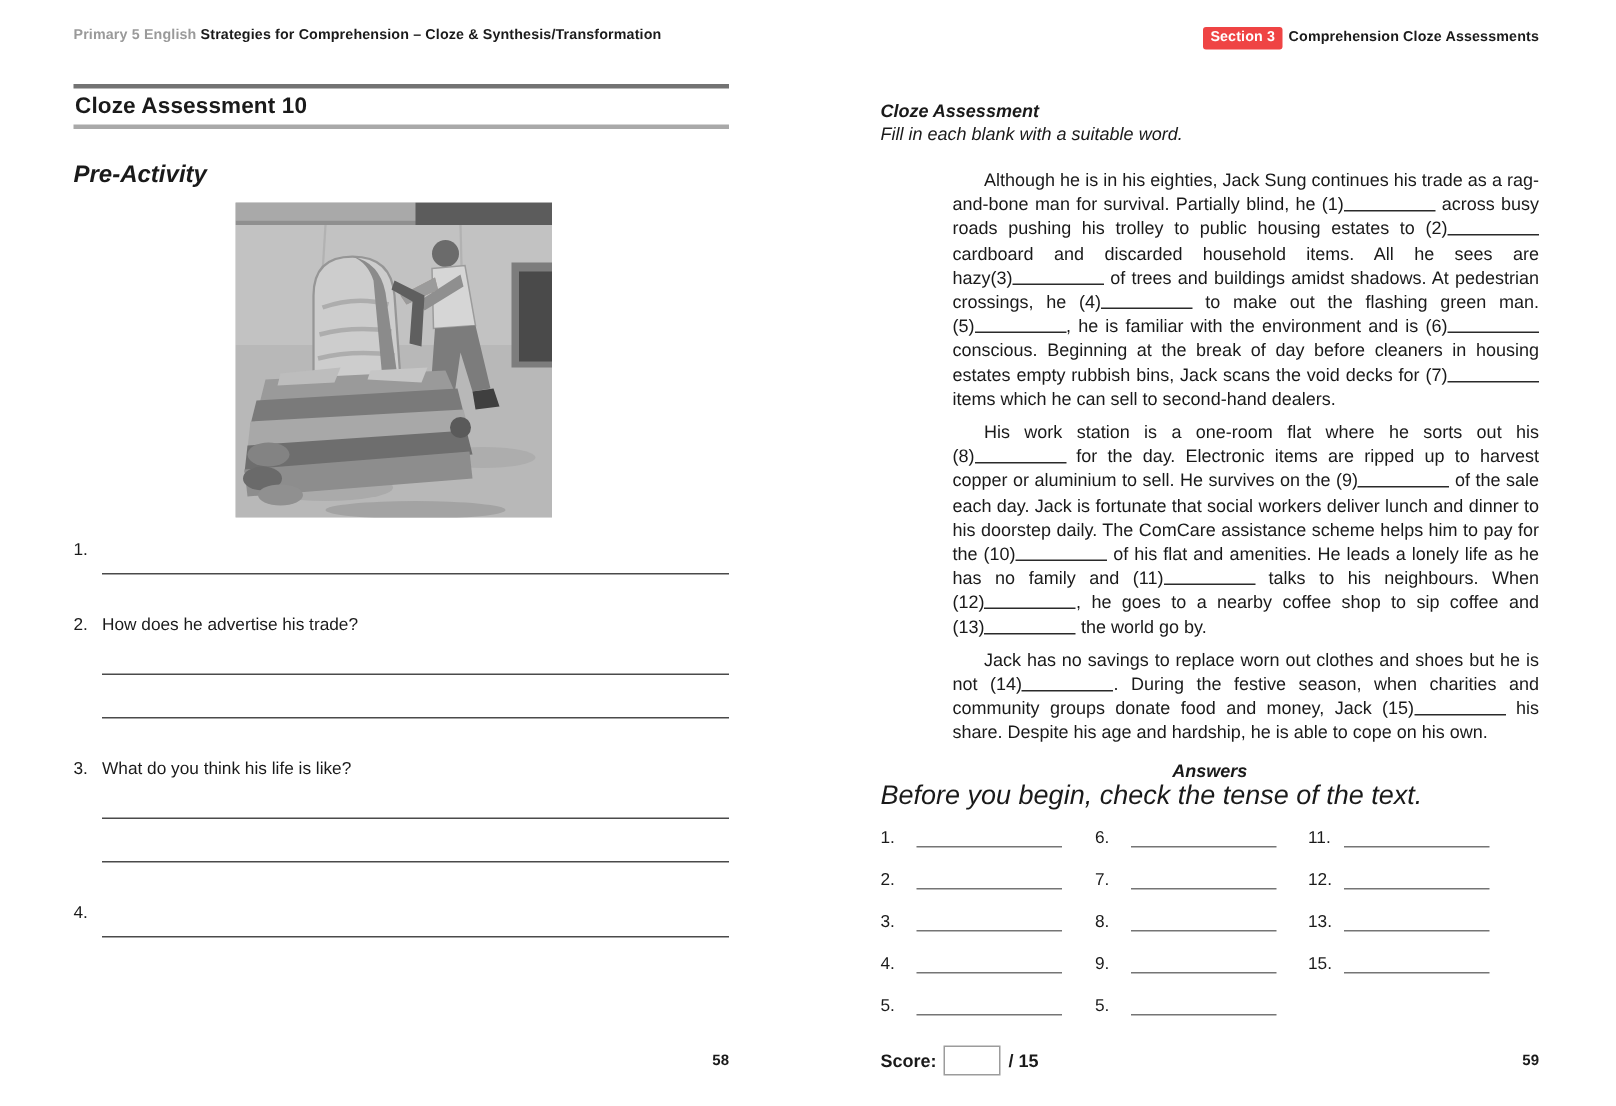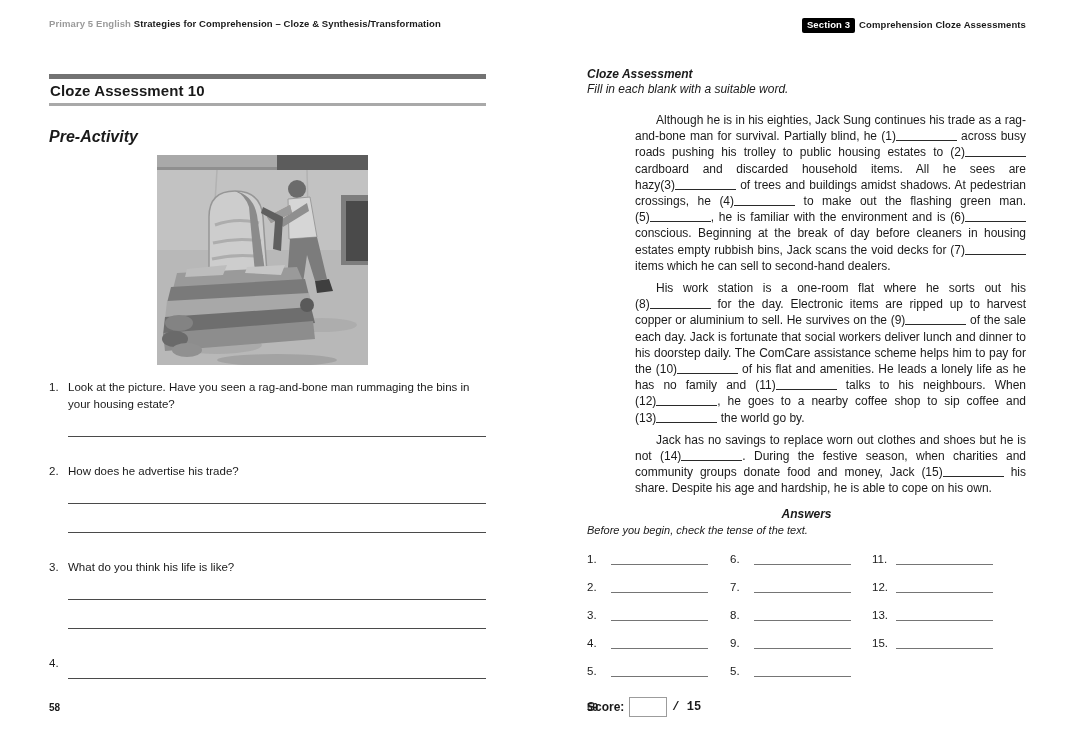--- a/index.html
+++ b/index.html
@@ -14,29 +14,29 @@
   .page { position: absolute; top: 0; height: 715px; }
   .page-left  { left: 49px;  width: 437px; }
   .page-right { left: 587px; width: 439px; }
 
   
   .pg-header { padding-top: 18px; font-size: 9.5px; line-height: 12px; letter-spacing: .1px; }
   .pg-header .series { color: #9a9a9a; font-weight: bold; }
   .pg-header b { color: #1a1a1a; }
   .pg-header.right { text-align: right; }
   .badge {
-    display: inline-block; background: #000000; color: #ffffff;
+    display: inline-block; background: #ef4444; color: #ffffff;
     font-weight: bold; font-size: 9.5px; padding: 1px 5px 2px; border-radius: 2px;
     margin-right: 4px;
   }
 
   
   .title-block {
-    margin-top: 44px;
-    border-top: 5px solid #737373;
+    margin-top: 26px;
+    border-top: 3px solid #737373;
     border-bottom: 3px solid #a9a9a9;
     padding: 3px 0 4px 1px;
   }
   .title-block h1 { font-size: 15px; font-weight: bold; letter-spacing: .1px; }
 
   .pre-activity { margin-top: 22px; font-size: 16px; font-weight: bold; font-style: italic; }
 
   
   .photo { margin: 9px 0 0 108px; width: 211px; height: 210px; background: #c6c6c6; }
   .photo svg { display: block; width: 100%; height: 100%; }
@@ -58,42 +58,42 @@
     text-indent: 21px; margin-bottom: 6px; margin-left: 48px;
   }
   .blank { white-space: nowrap; }
   .blank-line {
     display: inline-block; width: 61px; height: 1px;
     background: #2a2a2a; vertical-align: -1px;
   }
 
   
   .answers-heading { margin-top: 9px; font-size: 12px; font-weight: bold; font-style: italic; line-height: 16px; text-align: center; }
-  .answers-instruction { font-size: 11px; font-style: italic; line-height: 16px; }
+  .answers-instruction { font-size: 18px; font-style: italic; line-height: 16px; }
   .answers-grid {
     margin-top: 12px;
     display: grid;
     grid-auto-flow: column;
     grid-template-rows: repeat(5, 28px);
     grid-template-columns: 143px 142px 1fr;
   }
   .a-cell { display: flex; align-items: baseline; padding-top: 3px; }
   .a-num { font-size: 11.5px; min-width: 21px; }
   .a-line { flex: 1; max-width: 97px; height: 0; border-bottom: 1px solid #757575; margin-left: 3px; align-self: flex-start; margin-top: 11px; }
 
   
   .score-row { margin-top: 7px; display: flex; justify-content: flex-start; align-items: center; gap: 5px; }
   .score-label { font-size: 12px; font-weight: bold; }
   .score-box { width: 38px; height: 20px; border: 1px solid #9c9c9c; background: #fff; }
-  .score-total { font-size: 12px; font-weight: bold; font-family: Liberation Mono, monospace; }
+  .score-total { font-size: 12px; font-weight: bold; }
 
   
   .pageno {
     position: absolute; top: 702px; left: 0; width: 100%;
-    text-align: left; font-size: 10px; font-weight: bold;
+    text-align: right; font-size: 10px; font-weight: bold;
   }
 </style>
 </head>
 <body>
 
 <div class="page page-left">
 
   <div class="pg-header">
     <span class="series">Primary 5 English</span>
     <b>Strategies for Comprehension – Cloze &amp; Synthesis/Transformation</b>
@@ -154,21 +154,20 @@
       <ellipse cx="18" cy="184" rx="13" ry="8" fill="#6a6a6a"></ellipse>
       <ellipse cx="30" cy="195" rx="15" ry="7" fill="#909090"></ellipse>
 
       <circle cx="150" cy="150" r="7" fill="#5a5a5a"></circle>
     </svg>
   </div>
 
   <div class="questions">
       <div class="question">
         <span class="q-num">1.</span>
-        <span class="q-text">Look at the picture. Have you seen a rag-and-bone man rummaging the bins in your housing estate?</span>
         <div class="ans-line first"></div>
       </div>
       <div class="question">
         <span class="q-num">2.</span>
         <span class="q-text">How does he advertise his trade?</span>
         <div class="ans-line first"></div>
         <div class="ans-line"></div>
       </div>
       <div class="question">
         <span class="q-num">3.</span>

